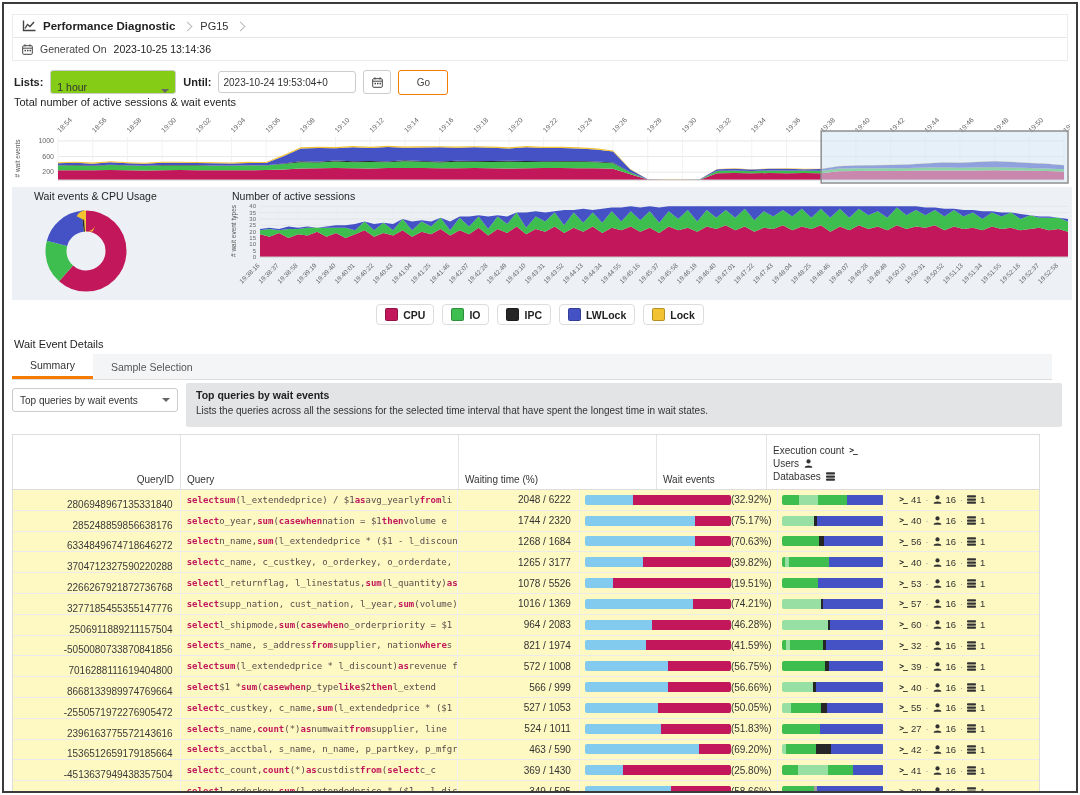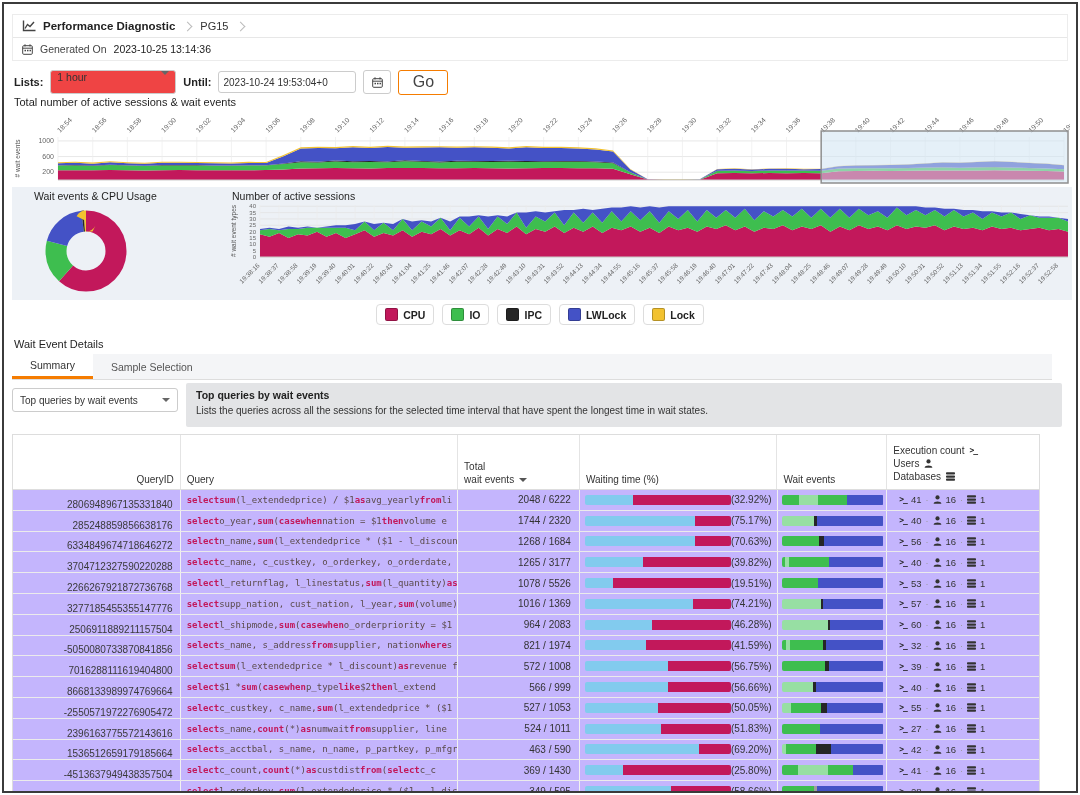--- a/index.html
+++ b/index.html
@@ -7,44 +7,44 @@
   .hdr{position:absolute;top:10px;left:8px;right:8px;border:1px solid #ececec;}
   .hrow{height:22px;display:flex;align-items:center;padding-left:9px;gap:7px;}
   .hrow1{border-bottom:1px solid #e7e7e7;}
   .crumb-title{font-size:11.5px;font-weight:bold;color:#222;}
   .crumb-item{font-size:11px;color:#333;}
   .chev{width:6px;height:6px;border-top:1.4px solid #bbb;border-right:1.4px solid #bbb;transform:rotate(45deg);display:inline-block;margin:0 2px;}
   .gen-label{font-size:10.5px;color:#444;}
   .gen-value{font-size:10.5px;color:#222;}
   .controls{position:absolute;top:66px;left:10px;height:24px;display:flex;align-items:center;gap:7px;}
   .ctl-label{font-size:11px;font-weight:bold;color:#222;}
-  .selectbox{width:112px;height:22px;border:1px solid #ccc;border-radius:3px;display:flex;align-items:flex-start;justify-content:space-between;padding:0 6px;font-size:10.5px;color:#333;background:#ef4444;}
+  .selectbox{width:112px;height:22px;border:1px solid #ccc;border-radius:3px;display:flex;align-items:flex-end;justify-content:space-between;padding:0 6px;font-size:10.5px;color:#333;background:#84cc16;}
   .caret{width:0;height:0;border-left:4px solid transparent;border-right:4px solid transparent;border-top:4px solid #666;}
   .untilinput{width:128px;height:20px;border:1px solid #ccc;border-radius:3px;font-size:10px;color:#333;padding:0 4px;font-family:"Liberation Sans",sans-serif;}
   .icon-btn{width:26px;height:22px;border:1px solid #ccc;border-radius:3px;background:#fff;display:flex;align-items:center;justify-content:center;}
-  .go-btn{width:48px;height:23px;border:1.5px solid #F57C00;border-radius:3px;background:#fff;font-size:16px;color:#444;display:flex;align-items:center;justify-content:center;}
+  .go-btn{width:48px;height:23px;border:1.5px solid #F57C00;border-radius:3px;background:#fff;font-size:10px;color:#444;display:flex;align-items:center;justify-content:center;}
   .sec-title{position:absolute;font-size:11px;color:#1f1f1f;}
   .band{position:absolute;top:183px;left:8px;width:1060px;height:113px;background:#EDF1F6;}
   .band-title{position:absolute;font-size:10.5px;color:#1f1f1f;}
   .legend{position:absolute;top:300px;left:0;width:100%;display:flex;justify-content:center;gap:8px;}
   .leg-btn{display:flex;align-items:center;gap:5px;border:1px solid #ddd;border-radius:4px;background:#fff;padding:3px 8px;font-size:10.5px;color:#222;font-weight:bold;}
   .leg-sq{width:11px;height:11px;border-radius:2px;border:1px solid rgba(0,0,0,.25);}
   .wed-title{position:absolute;top:334px;left:10px;font-size:11px;color:#1f1f1f;}
   .tabstrip{position:absolute;top:350px;left:8px;right:24px;height:25px;background:#F4F5F7;border-bottom:1px solid #ddd;display:flex;}
   .tab{height:100%;display:flex;align-items:center;padding:0 18px;font-size:10.5px;color:#555;box-sizing:border-box;}
   .tab.active{background:#fff;color:#333;border-bottom:3px solid #F57C00;}
   .filterbox{position:absolute;top:384px;left:8px;width:166px;height:24px;border:1px solid #ccc;border-radius:3px;background:#fff;display:flex;align-items:center;justify-content:space-between;padding:0 7px;font-size:10px;color:#333;box-sizing:border-box;}
   .infobox{position:absolute;top:379px;left:182px;right:14px;height:44px;background:#E3E4E6;border-radius:2px;padding:6px 10px;box-sizing:border-box;}
   .info-title{font-size:10.5px;font-weight:bold;color:#222;margin-bottom:4px;}
   .info-text{font-size:10px;color:#333;}
   .qtable{position:absolute;top:430px;left:8px;width:1028px;border:1px solid #ddd;box-sizing:border-box;}
   .thead{display:flex;height:54px;border-bottom:1px solid #ddd;background:#fff;}
   .th{font-size:10px;color:#333;border-right:1px solid #e4e4e4;box-sizing:border-box;display:flex;flex-direction:column;justify-content:flex-end;padding:4px 6px;}
   .th:last-child{border-right:none;}
-  .trow{display:flex;height:19.8px;border-top:1px solid #ebebeb;align-items:center;background:#c4b5fd;}
+  .trow{display:flex;height:19.8px;border-top:1px solid #ebebeb;align-items:center;background:#fef9c3;}
   .trow:first-child{border-top:none;}
   .c{height:100%;display:flex;align-items:center;border-right:1px solid #f1f1f1;box-sizing:border-box;overflow:hidden;}
   .c:last-child{border-right:none;}
   .w-qid{width:168px;align-items:flex-end;} .w-qry{width:278px;} .w-tot{width:122px;} .w-wt{width:198px;} .w-we{width:110px;} .w-ex{width:152px;}
   .qid{justify-content:flex-end;padding-right:7px;font-size:10px;color:#3a3a3a;}
   .qry{padding-left:6px;font-family:"DejaVu Sans Mono",monospace;font-size:9px;color:#5a4a4a;white-space:nowrap;}
   .qry .kw{color:#C2185B;font-weight:bold;}
   .tot{justify-content:flex-end;padding-right:8px;font-size:10px;color:#333;}
   .wt{padding-left:5px;}
   .wbar{width:146px;height:10px;border-radius:2px;overflow:hidden;display:flex;flex:none;}
@@ -354,27 +354,20 @@
   </div>
 
   <div class="qtable">
     <div class="thead">
       <div class="th w-qid">
           <span>QueryID</span>
         </div>
       <div class="th w-qry">
           <span>Query</span>
         </div>
-      <div class="th w-tot">
-        <span>Total</span>
-        <span class="hline">
-            <span>wait events</span>
-            <span class="caret" style="border-top-color:#555;"></span>
-          </span>
-      </div>
       <div class="th w-wt">
           <span>Waiting time (%)</span>
         </div>
       <div class="th w-we">
           <span>Wait events</span>
         </div>
       <div class="th w-ex" style="justify-content:center;">
         <span class="hline">
             <span>Execution count</span>
             <span class="term">&gt;_</span>

